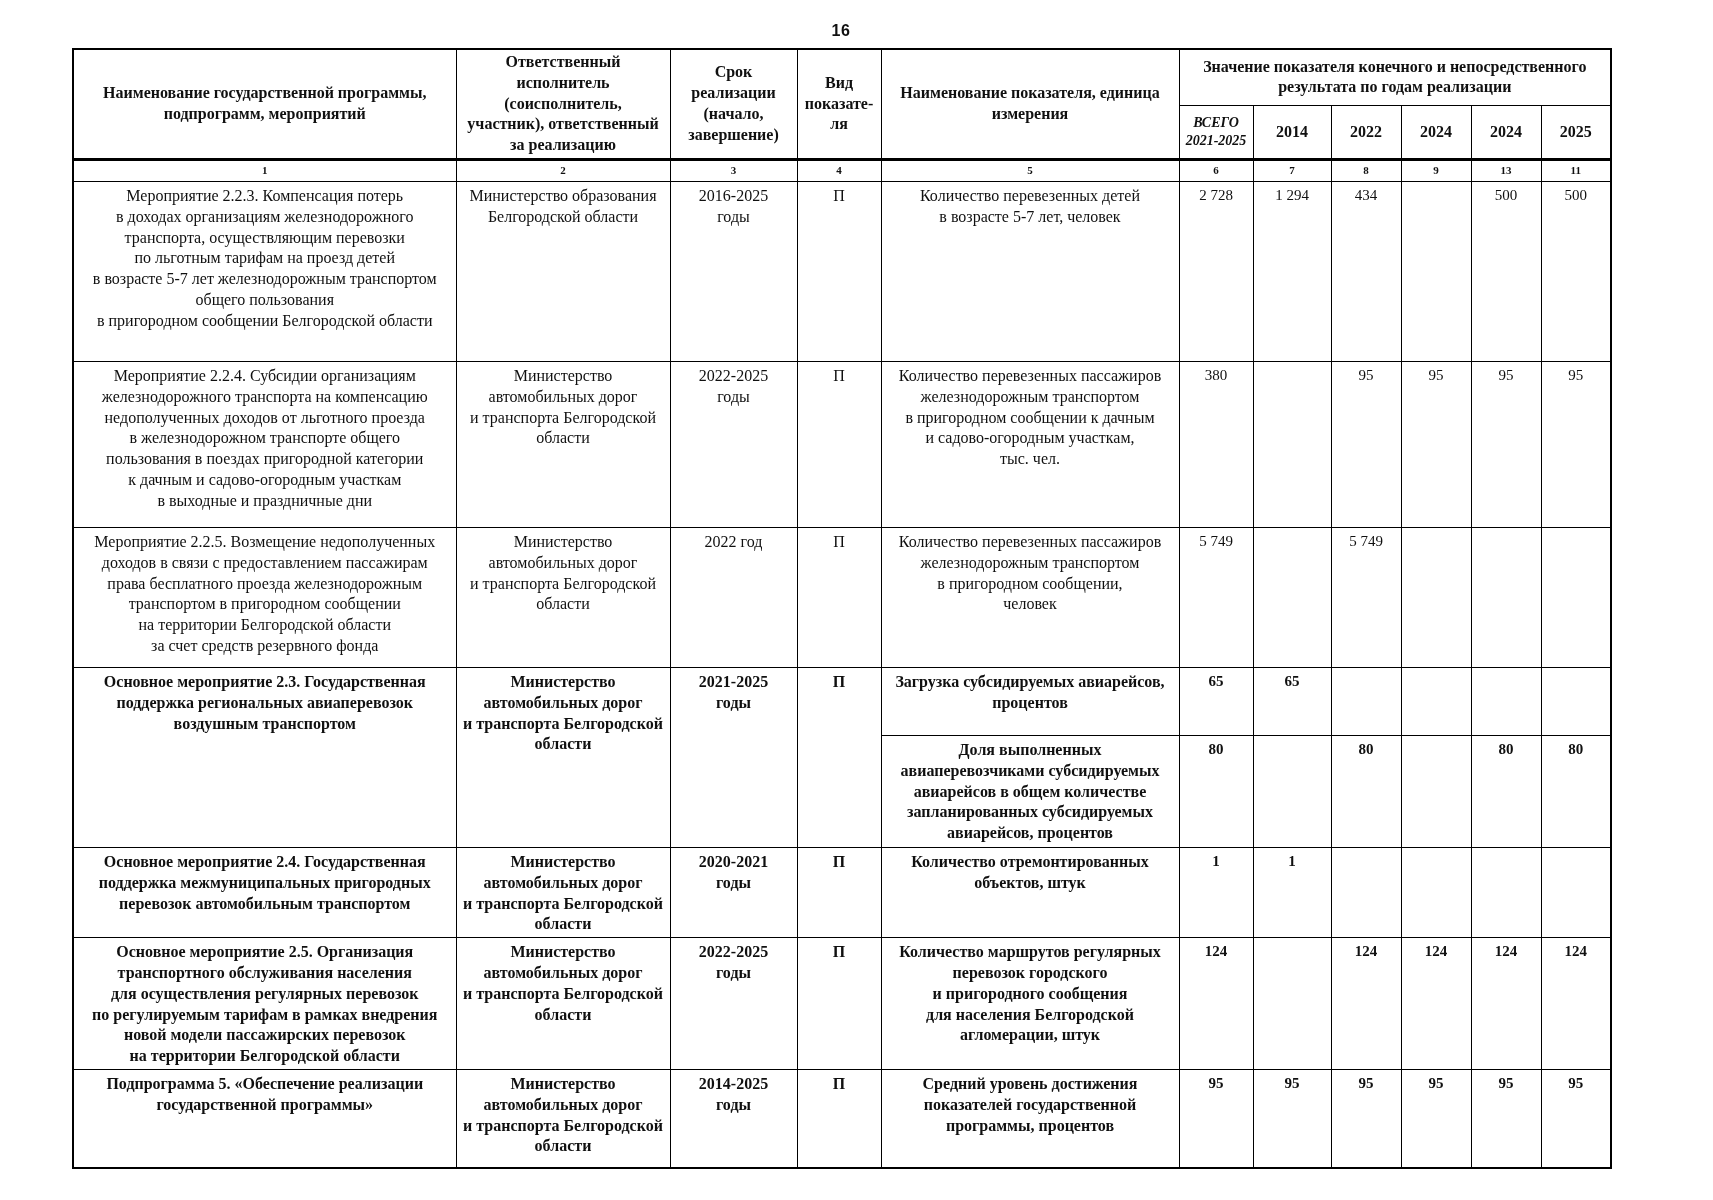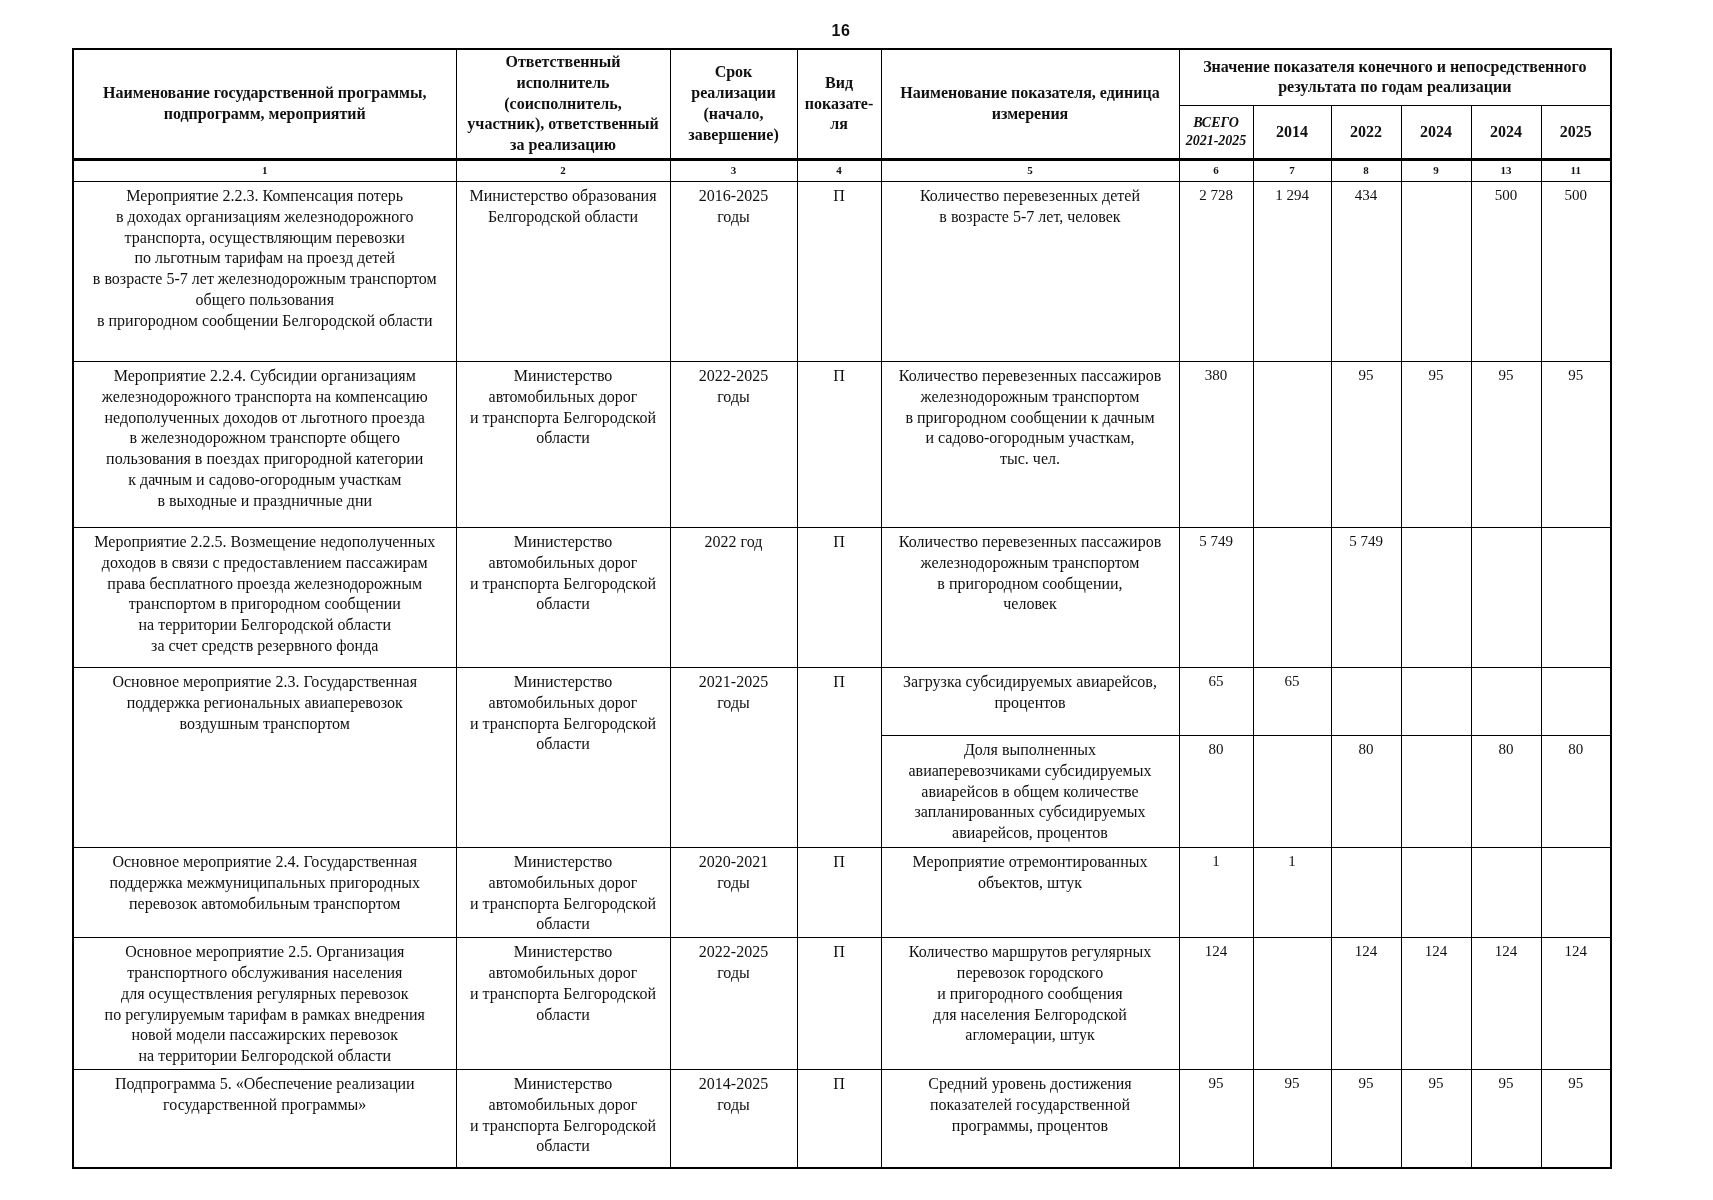--- a/index.html
+++ b/index.html
@@ -24,21 +24,21 @@
     font-size:16px;line-height:1.3;
     padding:4px 4px 2px 4px;
     overflow:hidden;
   }
   tr.h1 td, tr.h2 td{vertical-align:middle;font-weight:700;padding:2px 3px;}
   tr.hn td{
     border-top:3px solid #000;
     vertical-align:middle;font-weight:700;
     font-size:11px;line-height:1;padding:2px 0;
   }
-  tr.b td{font-weight:400;}
+  tr.b td{font-weight:700;}
   td.total-cell{font-size:14px;padding-left:1px;padding-right:1px;font-style:italic;}
   td.val{font-size:15px;}
 </style>
 </head>
 <body>
 
 <div class="page-num">16</div>
 
 <div class="tbl-wrap">
 <table>
@@ -214,21 +214,21 @@
     <td>Основное мероприятие 2.4. Государственная
 поддержка межмуниципальных пригородных
 перевозок автомобильным транспортом</td>
     <td>Министерство
 автомобильных дорог
 и транспорта Белгородской
 области</td>
     <td>2020-2021
 годы</td>
     <td>П</td>
-    <td>Мероприятие отремонтированных
+    <td>Количество отремонтированных
 объектов, штук</td>
     <td class="val">1</td>
     <td class="val">1</td>
     <td class="val"></td>
     <td class="val"></td>
     <td class="val"></td>
     <td class="val"></td>
   </tr>
 
   <tr class="b" style="height:128px">

